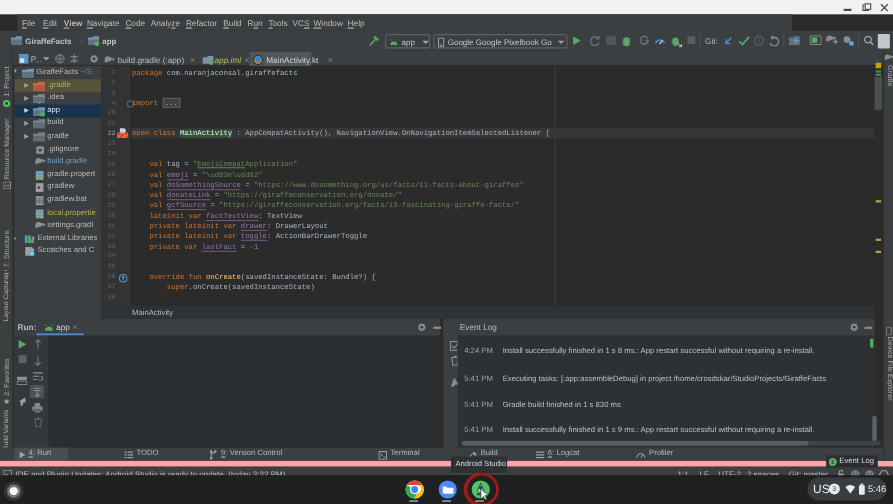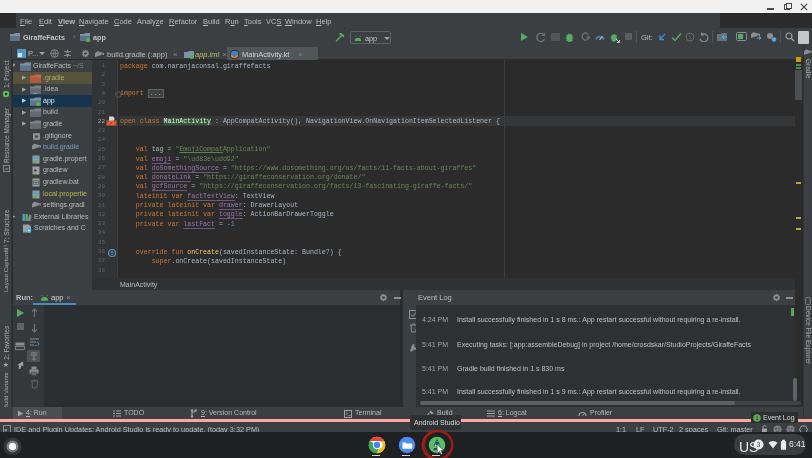--- a/index.html
+++ b/index.html
@@ -30,21 +30,21 @@
 #runpanel{left:13px;top:290px;width:387px;height:117px;background:#3c3f41;}
 #runhead{position:absolute;left:0;top:0;width:387px;height:15px;background:#3c3f41;color:#bbbbbb;font-size:7.5px;}
 #runconsole{position:absolute;left:31px;top:15px;width:356px;height:102px;background:#2b2e30;}
 #eventlog{left:403px;top:290px;width:392px;height:117px;background:#3c3f41;}
 #evhead{position:absolute;left:0;top:0;width:392px;height:15px;color:#bbbbbb;font-size:7.5px;}
 #evbody{position:absolute;left:13px;top:15px;width:379px;height:102px;background:#2d3133;color:#bcc2c7;font-size:7px;}
 .evline{position:absolute;white-space:nowrap;}
 
 #twbar{left:0;top:407px;width:812px;height:12px;background:#3c3f41;color:#b4b9bd;font-size:7px;}
 #twbar span{position:absolute;top:2px;white-space:nowrap;}
-#statusbar{left:0;top:419px;width:812px;height:13px;background:#3c3f41;border-top:3px solid #fca5a5;color:#b8bdc0;font-size:7.3px;}
+#statusbar{left:0;top:419px;width:812px;height:13px;background:#3c3f41;border-top:5px solid #fca5a5;color:#b8bdc0;font-size:7.3px;}
 #taskbar{left:0;top:432px;width:812px;height:26px;background:#1e2022;}
 
 #rightstripe{left:803px;top:46px;width:9px;height:373px;background:#3c3f41;border-left:1px solid #323232;}
 .rbtn{position:absolute;left:9px;height:9px;color:#a8adb0;font-size:6.5px;white-space:nowrap;transform:rotate(90deg);transform-origin:0 0;display:flex;align-items:center;gap:2px;}
 #errorstripe{left:795px;top:60px;width:8px;height:218px;background:#2b2b2b;}
 svg{display:block;}
 .combo{border:1px solid #5e6162;border-radius:2px;font-size:7.3px;}
 .dda{position:absolute;width:0;height:0;border-left:3px solid transparent;border-right:3px solid transparent;border-top:3.5px solid #9da2a5;}
 .vsep{width:1px;height:12px;background:#515456;}
 .tab{top:1px;height:13px;white-space:nowrap;}
@@ -97,20 +97,28 @@
         <path d="M4.2 0.8 L8.2 4.4 L9.6 2.8 L5.8 -0.6z" fill="#57ab5a"></path>
       </svg>
  <div class="abs combo" style="left:350px;top:2.5px;width:41px;height:13px;">
    <svg style="position:absolute;left:3px;top:3px;" width="8" height="7" viewBox="0 0 10 8">
           <path d="M1 7 a4 4 0 0 1 8 0 z" fill="#57ab5a"></path>
           <path d="M2.5 2 L1.5 0.5 M7.5 2 L8.5 0.5" stroke="#57ab5a" stroke-width="0.8"></path>
         </svg>
    <span style="position:absolute;left:14px;top:2.5px;color:#c6cacd;">app</span>
    <span class="dda" style="left:33px;top:5px;"></span>
  </div>
+ <div class="abs combo" style="left:394px;top:2.5px;width:122px;height:13px;">
+   <svg style="position:absolute;left:3px;top:2px;" width="6" height="9" viewBox="0 0 6 9">
+          <rect x="0.5" y="0.5" width="5" height="8" rx="1" fill="none" stroke="#b8bdc0" stroke-width="0.9"></rect>
+          <circle cx="3" cy="7" r="0.7" fill="#9fdc9f"></circle>
+        </svg>
+   <span style="position:absolute;left:12px;top:2.5px;color:#c6cacd;">Google Google Pixelbook Go</span>
+   <span class="dda" style="left:112px;top:5px;"></span>
+ </div>
  <svg class="abs" style="left:520px;top:4px;" width="9" height="10" viewBox="0 0 9 10">
         <path d="M1 1 L8 5 L1 9 z" fill="#59a869"></path>
       </svg>
  <svg class="abs" style="left:536px;top:4px;" width="10" height="10" viewBox="0 0 10 10">
         <path d="M8 3 a4 4 0 1 0 0.5 4" fill="none" stroke="#6e7274" stroke-width="1.3"></path>
         <path d="M9 0.5 v3.5 h-3.5 z" fill="#6e7274"></path>
       </svg>
  <span class="abs" style="left:551px;top:4.5px;width:9px;height:8px;background:#53575a;border-radius:1px;"></span>
  <svg class="abs" style="left:565px;top:3.5px;" width="9" height="11" viewBox="0 0 9 11">
         <ellipse cx="4.5" cy="6" rx="3" ry="4" fill="#59a869"></ellipse>
@@ -203,21 +211,21 @@
    <span class="tx" style="left:81px;">×</span>
  </div>
  <div class="abs tab" style="left:181px;width:46px;letter-spacing:0;font-style:italic;">
    <svg style="position:absolute;left:3px;top:3px;" width="11" height="9" viewBox="0 0 11 9">
           <path d="M0 2h4l1-1h5v7H0z" fill="#7c92a5"></path>
           <circle cx="8" cy="7" r="2" fill="#57ab5a"></circle>
         </svg>
    <span style="position:absolute;left:14px;top:3px;color:#bdbd5a;">app.iml</span>
    <span class="tx" style="left:41px;">×</span>
  </div>
- <div class="abs tab tabsel" style="left:227px;width:91px;">
+ <div class="abs tab tabsel" style="left:227px;width:56px;">
    <svg style="position:absolute;left:3px;top:2.5px;" width="9" height="9" viewBox="0 0 12 12">
           <circle cx="6" cy="6" r="6" fill="#27282c"></circle>
           <path d="M6 1 L1 6 L6 11 L11 6 z" fill="none"></path>
           <path d="M1 6 a5 5 0 0 1 10 0" fill="#4585c9"></path>
           <path d="M1 6 a5 5 0 0 0 10 0" fill="#d4882a"></path>
           <path d="M6 2 l4 4 -4 4 -4 -4 z" fill="#3b82bf"></path>
         </svg>
    <span style="position:absolute;left:15px;top:3px;color:#d0d4d7;">MainActivity.kt</span>
    <span class="tx" style="left:71px;">×</span>
  </div>
@@ -639,33 +647,33 @@
         <ellipse cx="19.3" cy="18.8" rx="13.8" ry="13.6" fill="none" stroke="#a51c16" stroke-width="1.6" opacity="0.8" transform="rotate(12 19 19)"></ellipse>
       </svg>
  <svg class="abs" style="left:436px;top:12px;" width="9" height="11" viewBox="0 0 9 11">
         <path d="M1 0.5 L7.8 6.3 L4.8 6.6 L6.5 9.7 L5 10.5 L3.5 7.4 L1.3 9.6z" fill="#f4f4f4" stroke="#333" stroke-width="0.6"></path>
       </svg>
  <div class="abs" style="left:372px;top:22.5px;width:8px;height:1.6px;background:#cfd2d4;"></div>
  <div class="abs" style="left:402px;top:22.5px;width:8px;height:1.6px;background:#cfd2d4;"></div>
  <div class="abs" style="left:432px;top:22.5px;width:8px;height:1.6px;background:#cfd2d4;"></div>
 
  <div class="abs" style="left:734px;top:2px;width:72px;height:21px;background:#3a3d40;border-radius:10.5px;">
-  <span style="position:absolute;left:5px;top:5px;color:#e8eaed;font-size:14px;">US</span>
+  <span style="position:absolute;left:5px;top:5px;color:#e8eaed;font-size:11px;">US</span>
   <svg style="position:absolute;left:19px;top:5px;" width="11" height="11" viewBox="0 0 12 12">
           <circle cx="6" cy="6" r="5.5" fill="#e8eaed"></circle>
           <text x="6" y="8.5" font-size="7" text-anchor="middle" fill="#3a3d40" font-family="Liberation Sans">3</text>
         </svg>
   <svg style="position:absolute;left:34px;top:7px;" width="10" height="8" viewBox="0 0 11 9">
           <path d="M0.5 2 A8 8 0 0 1 10.5 2 L5.5 8.5z" fill="#e8eaed"></path>
         </svg>
   <svg style="position:absolute;left:46px;top:4.5px;" width="7" height="12" viewBox="0 0 8 13">
           <rect x="2.5" y="0.5" width="3" height="1.5" fill="#e8eaed"></rect>
           <rect x="1" y="2" width="6" height="10" rx="1" fill="#e8eaed"></rect>
         </svg>
-  <span style="position:absolute;left:55px;top:5px;color:#e8eaed;font-size:8.5px;">6:41</span>
+  <span style="position:absolute;left:55px;top:5px;color:#e8eaed;font-size:8.5px;">5:46</span>
  </div>
 </div>
 <div class="abs" id="errorstripe">
  <div class="abs" style="left:1px;top:-3px;width:5px;height:5px;background:#c4a000;"></div>
  <div class="abs" style="left:1px;top:4px;width:5px;height:1.5px;background:#4f8a51;"></div>
  <div class="abs" style="left:1px;top:7px;width:5px;height:1.5px;background:#4f8a51;"></div>
  <div class="abs" style="left:0px;top:10px;width:7px;height:30px;background:#4c4f51;"></div>
  <div class="abs" style="left:1px;top:122px;width:5px;height:2px;background:#b8a43c;"></div>
  <div class="abs" style="left:1px;top:157px;width:5px;height:2px;background:#b8a43c;"></div>
  <div class="abs" style="left:1px;top:168px;width:5px;height:2px;background:#b8a43c;"></div>

